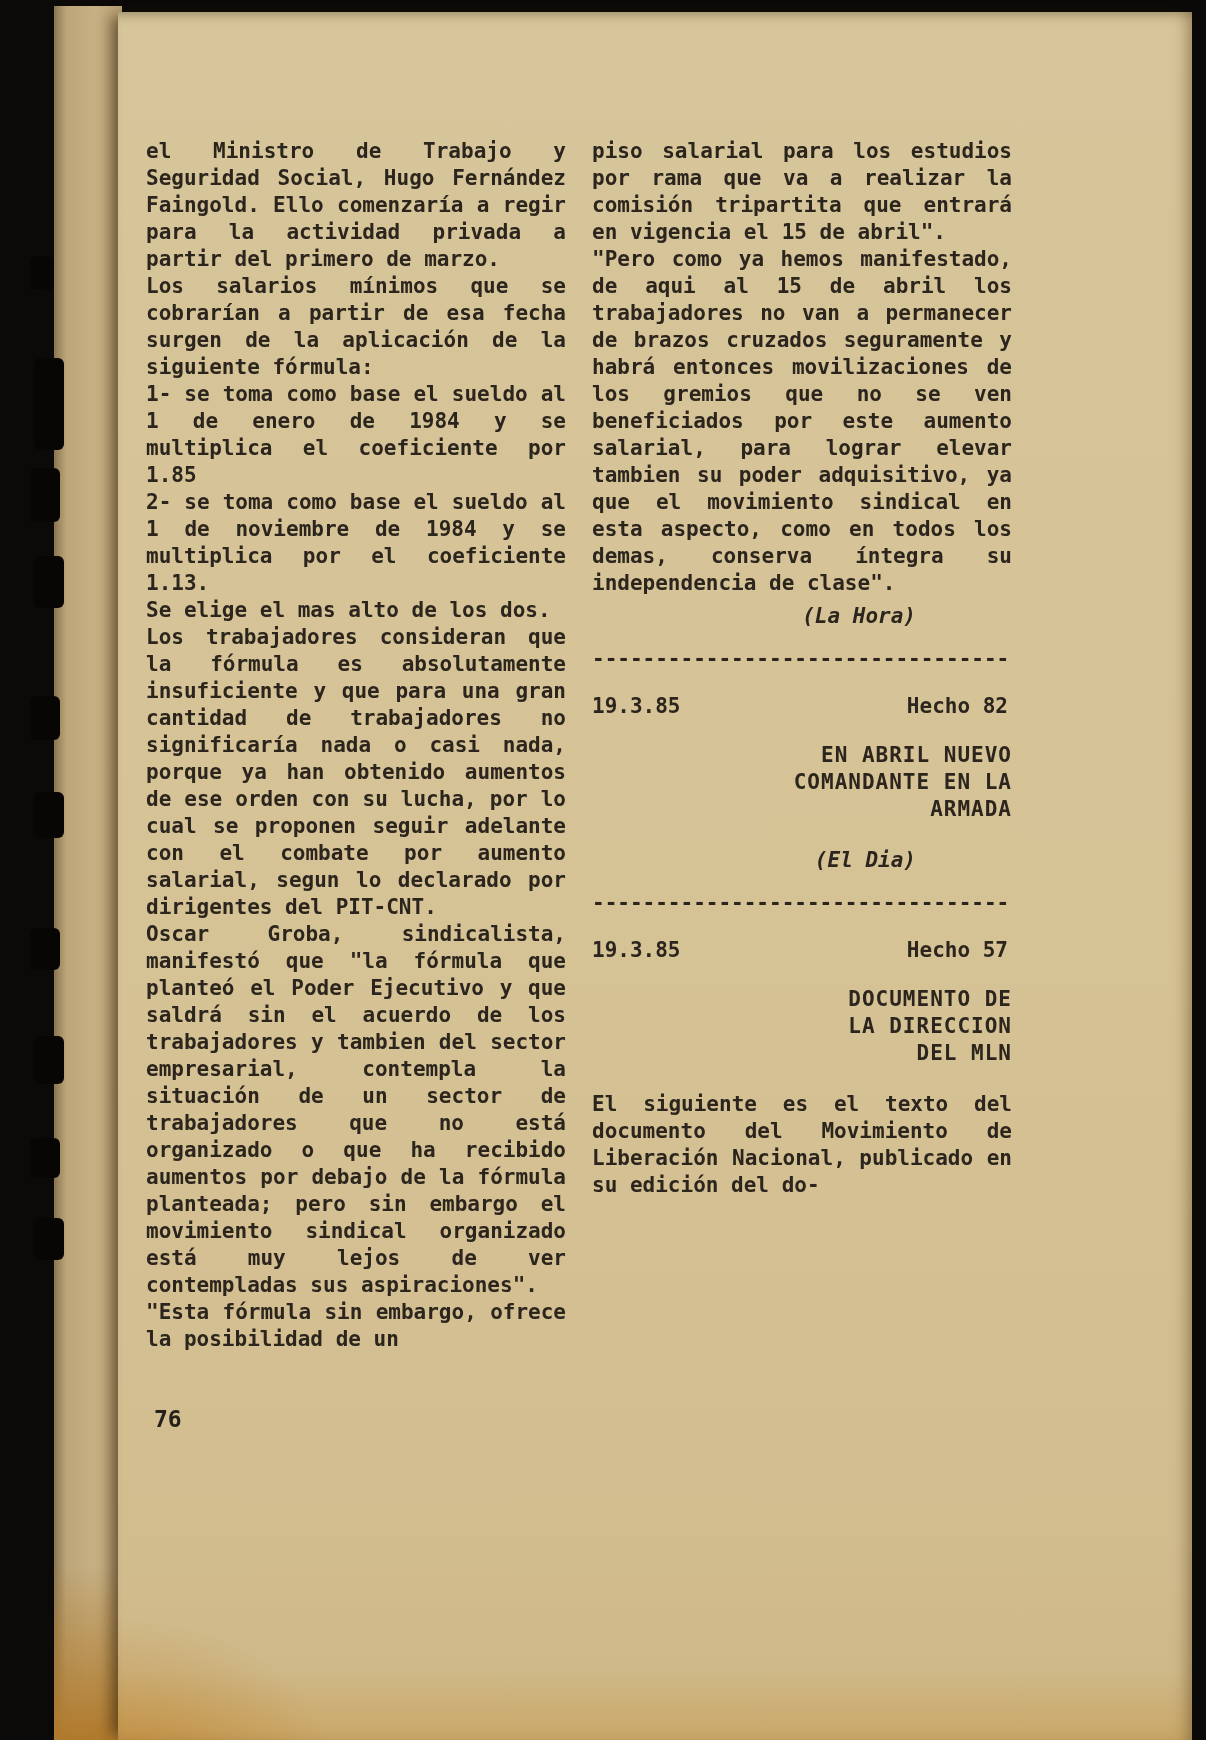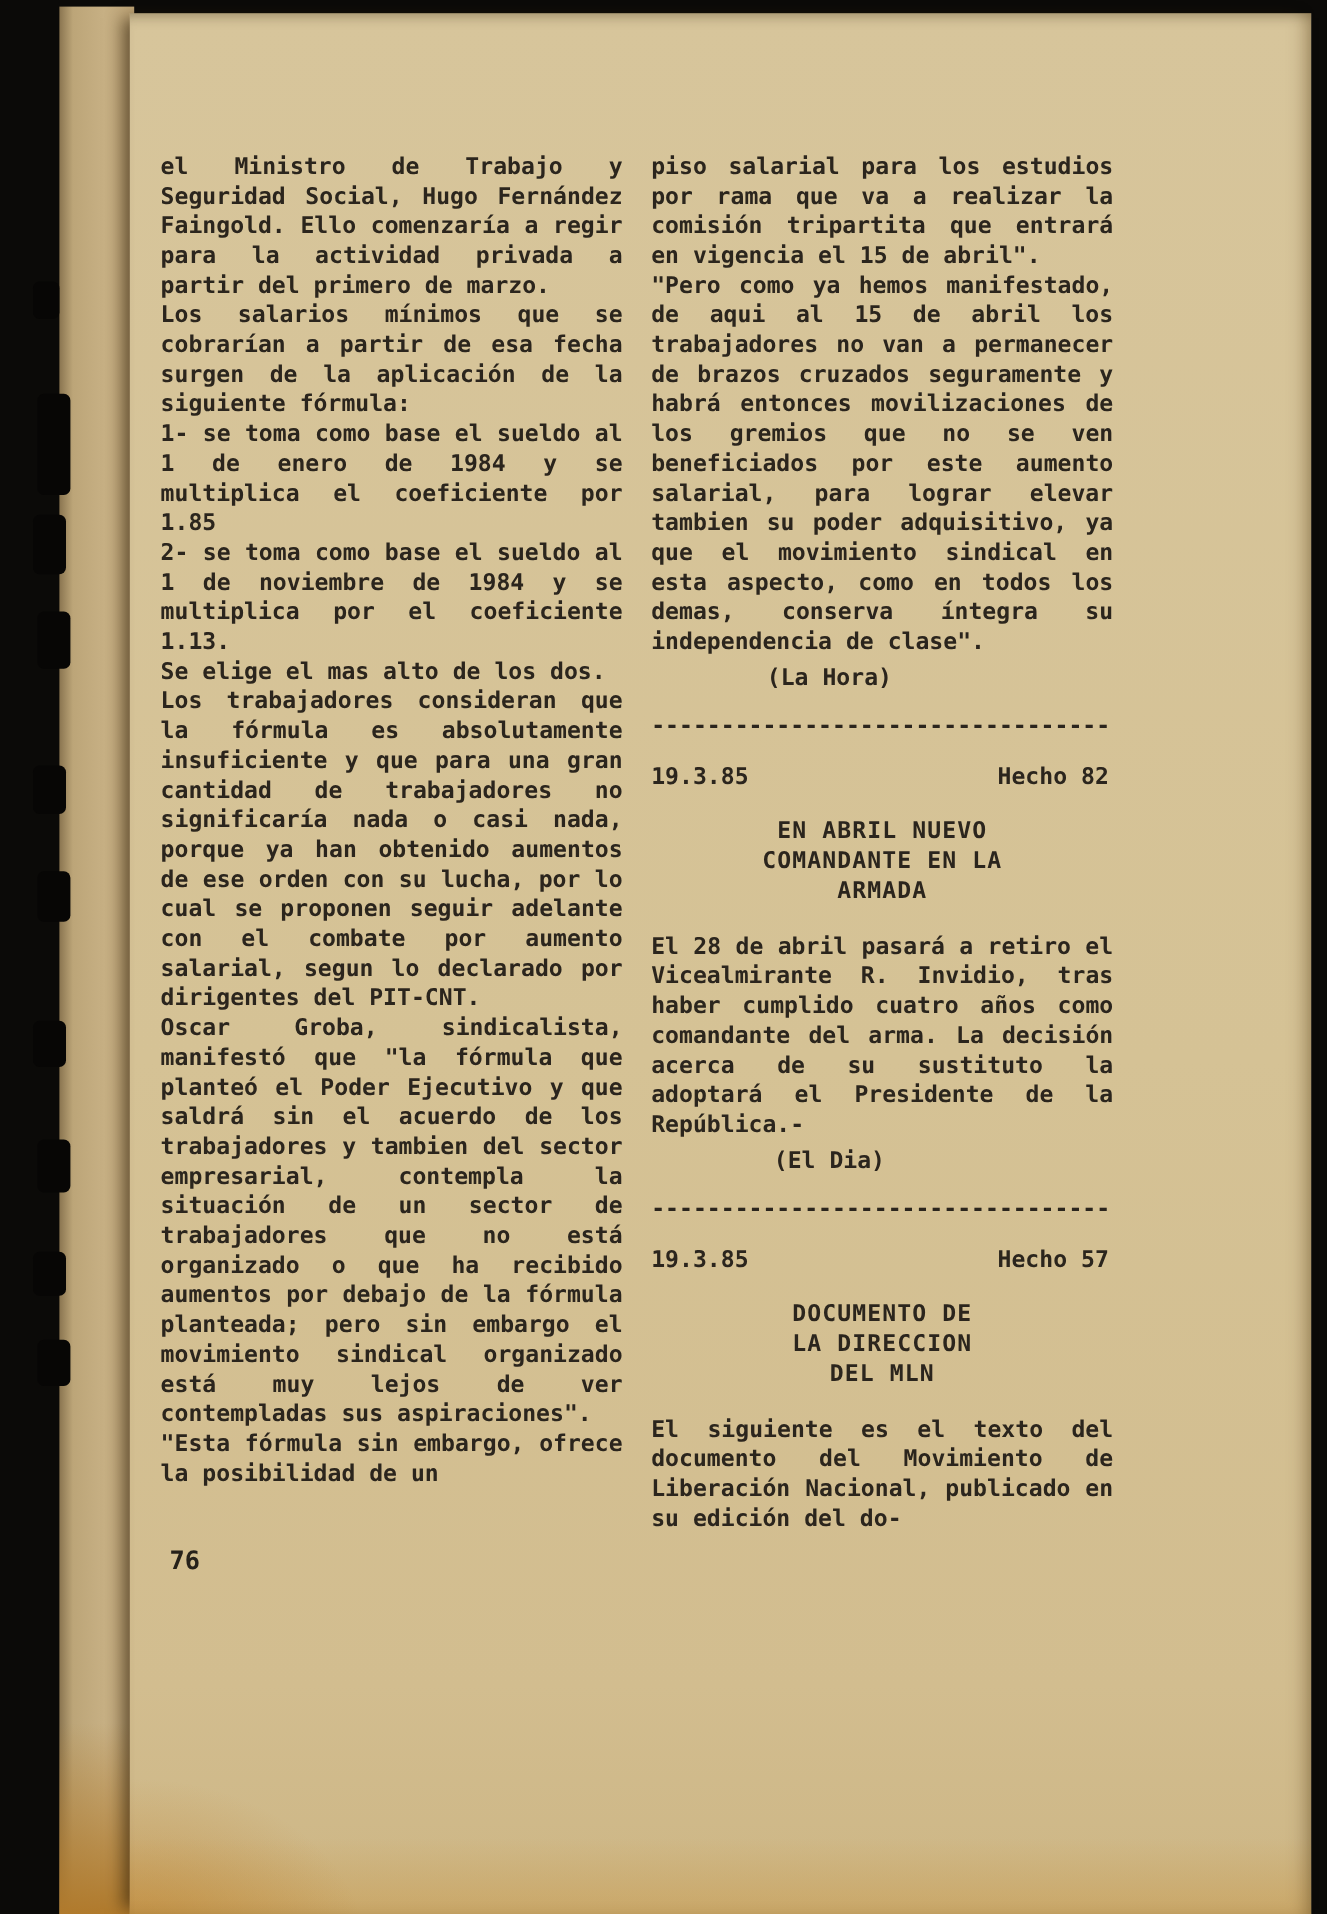--- a/index.html
+++ b/index.html
@@ -52,24 +52,24 @@
     display: flex;
     gap: 26px;
     padding: 126px 0 0 28px;
     font-size: 21px;
     line-height: 27px;
     font-weight: bold;
   }
   .col { width: 420px; }
   .col p { margin: 0; text-align: justify; }
 
-  .byline { text-align: center; padding-right: 96px; margin: 6px 0 8px; }
+  .byline { text-align: right; padding-right: 96px; margin: 6px 0 8px; font-style: italic; }
   .sep { margin: 16px 0 10px; white-space: nowrap; overflow: hidden; }
   .entry-head { display: flex; justify-content: space-between; margin: 20px 0 22px; padding-right: 4px; align-items: flex-end; }
-  .entry-title { text-align: center; margin: 6px 0 24px; letter-spacing: 1px; }
+  .entry-title { text-align: right; margin: 6px 0 24px; letter-spacing: 1px; }
 
   .page-number {
     position: absolute; left: 36px; top: 1394px;
     font-size: 23px; font-weight: bold; color: #26211a;
   }
 </style>
 </head>
 <body>
 
 <div class="scan">
@@ -115,21 +115,20 @@
           <span>19.3.85</span>
           <span>Hecho 82</span>
         </div>
 
         <div class="entry-title">
           <div>EN ABRIL NUEVO</div>
           <div>COMANDANTE EN LA</div>
           <div>ARMADA</div>
         </div>
 
-        <p>El 28 de abril pasará a retiro el Vicealmirante R. Invidio, tras haber cumplido cuatro años como comandante del arma. La decisión acerca de su sustituto la adoptará el Presidente de la República.-</p>
 
         <div class="byline">(El Dia)</div>
 
         <div class="sep">---------------------------------</div>
 
         <div class="entry-head">
           <span>19.3.85</span>
           <span>Hecho 57</span>
         </div>
 

